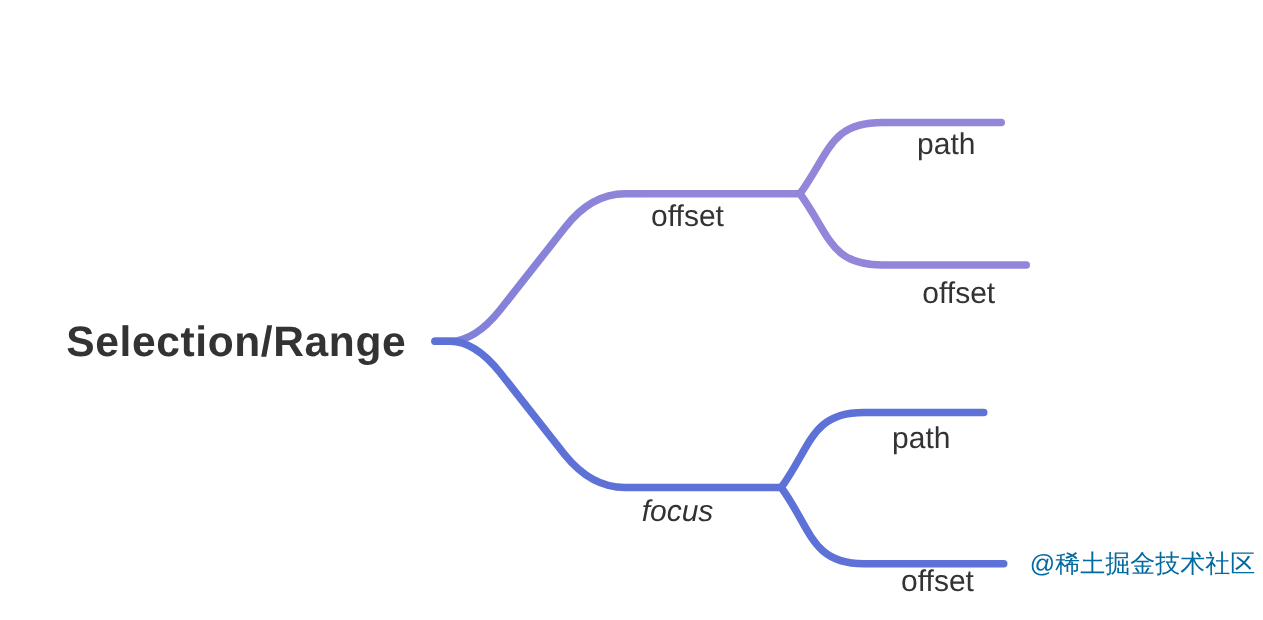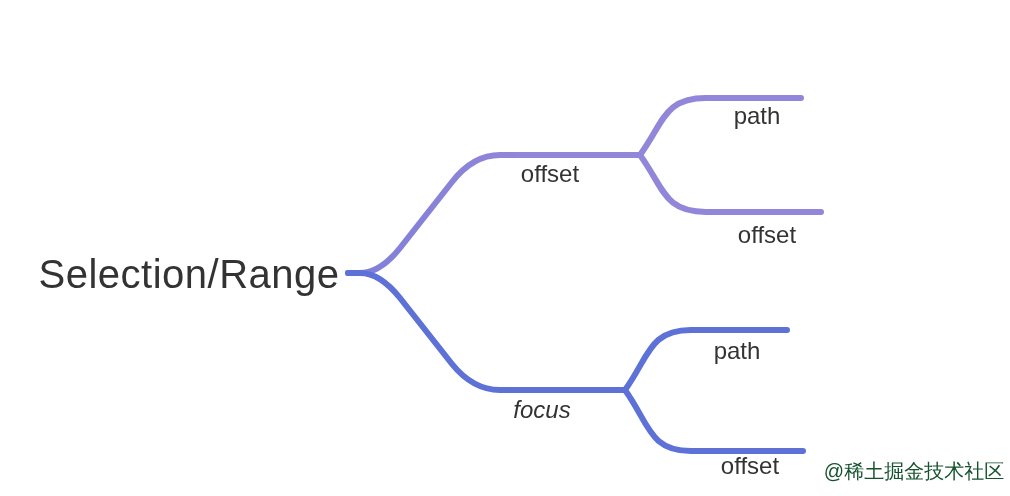--- a/index.html
+++ b/index.html
@@ -23,42 +23,42 @@
   .node-label {
     position: absolute;
     transform: translate(-50%, -50%);
     color: #333333;
     white-space: nowrap;
     cursor: default;
   }
   .root-label {
     left: 189px;
     top: 274px;
-    font-size: 40px;
-    font-weight: 400;
+    font-size: 34px;
+    font-weight: 700;
     letter-spacing: 0.5px;
   }
   .branch-label {
     font-size: 24px;
     font-weight: 500;
     margin-top: 48px;
   }
   .label-anchor        { left: 550px; top: 126px; }
   .label-focus         { left: 542px; top: 362px; font-style: italic; }
   .label-anchor-path   { left: 757px; top:  68px; }
   .label-anchor-offset { left: 767px; top: 187px; }
   .label-focus-path    { left: 737px; top: 303px; }
   .label-focus-offset  { left: 750px; top: 418px; }
   .watermark {
     position: absolute;
     left: 914px;
-    top: 471px;
+    top: 451px;
     transform: translate(-50%, -50%);
     font-size: 20px;
-    color: #14532d;
+    color: #0369a1;
     white-space: nowrap;
   }
 </style>
 </head>
 <body>
 
 <div class="canvas">
 
   <svg class="links" width="1010" height="496" viewBox="0 0 1010 496">
     <defs>

